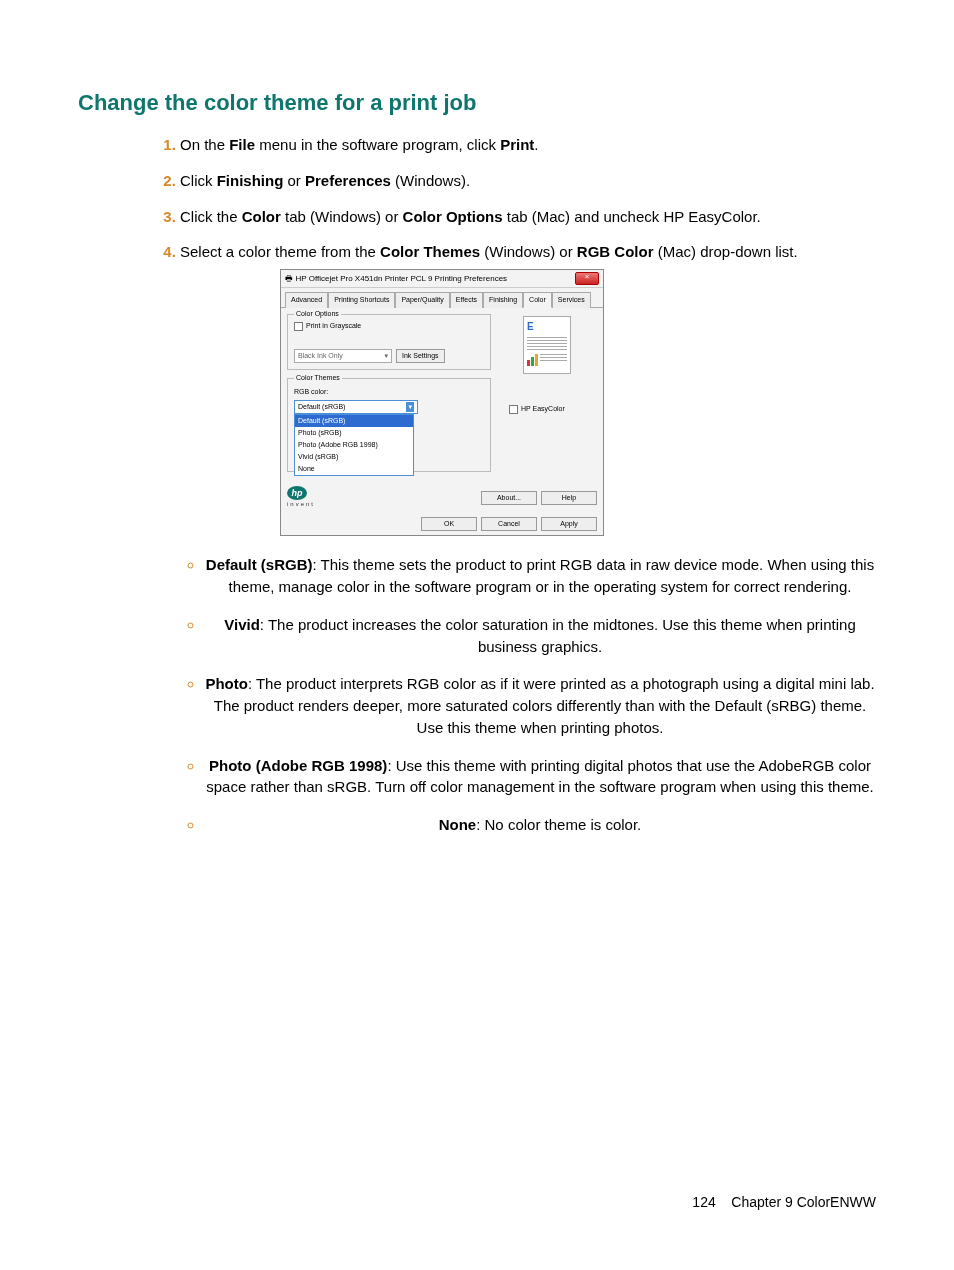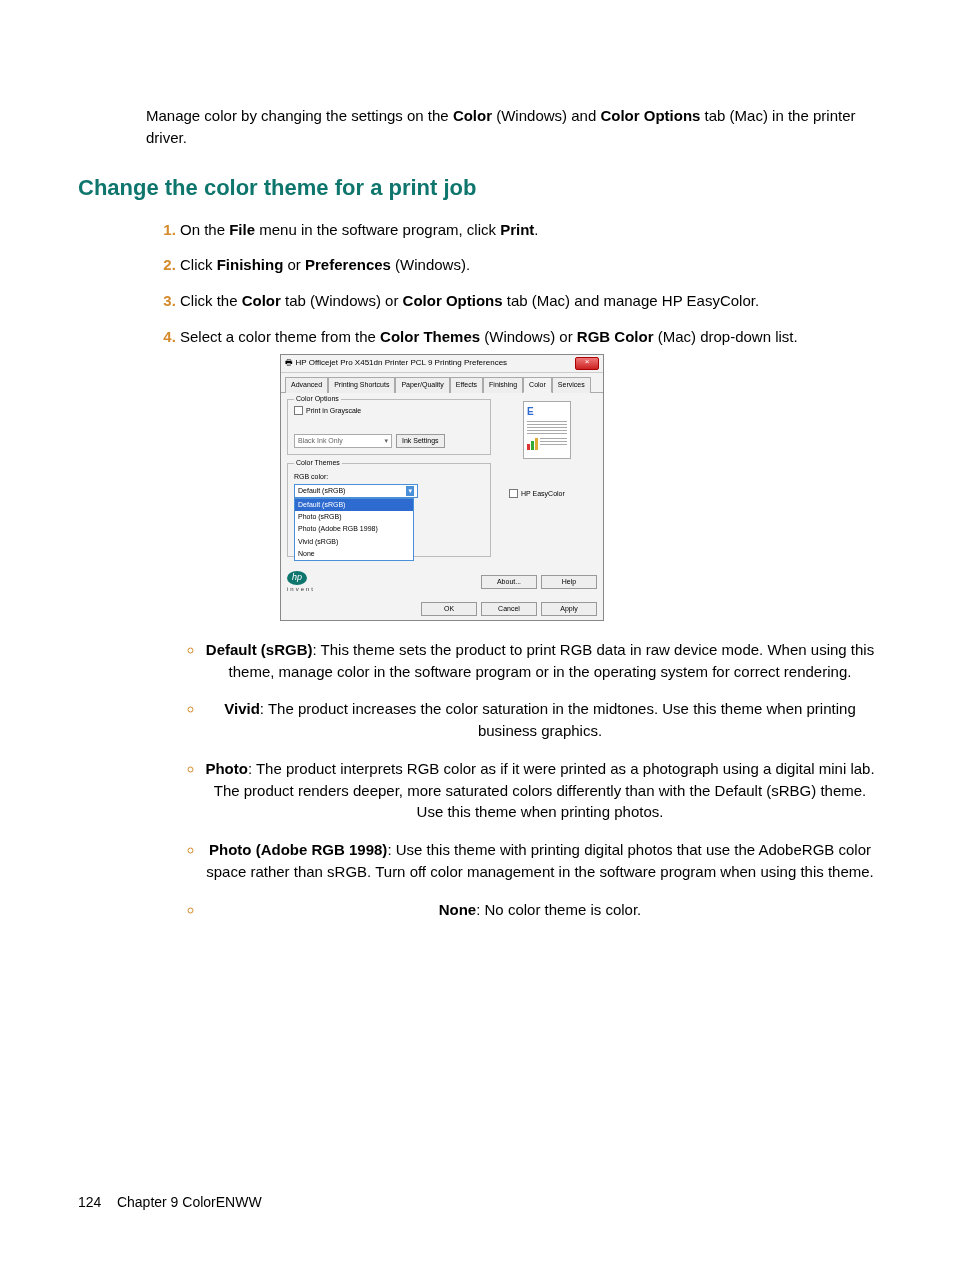--- a/index.html
+++ b/index.html
@@ -62,21 +62,21 @@
     line-height: 1.45;
   }
   b { font-weight: bold; }
   .footer {
     position: absolute;
     left: 78px;
     right: 78px;
     bottom: 60px;
     font-size: 14px;
     display: flex;
-    justify-content: flex-start;
+    justify-content: flex-end;
   }
 
   
   .dialog {
     width: 322px;
     margin: 6px 0 18px 100px;
     border: 1px solid #888;
     background: #f3f3f3;
     font-size: 8px;
     font-family: Tahoma, Arial, sans-serif;
@@ -178,51 +178,48 @@
     display:flex; flex-direction:column; gap:2px;
   }
   .pv-letter { color:#2e6bd0; font-weight:bold; font-size:10px; align-self:flex-start; }
   .pv-line { height:1px; background:#aaa; width:100%; }
   .pv-bottom { display:flex; gap:2px; margin-top:2px; }
   .pv-bars { display:flex; gap:1px; align-items:flex-end; }
   .pv-bar { width:3px; }
   .easy-row { display:flex; align-items:center; gap:3px; font-size:7px; justify-content:flex-start; margin-left:12px; }
   .hp-logo {
     width:20px; height:14px; background:#0f766e; border-radius:50%;
-    color:#fff; font-style:italic; font-weight:normal; font-size:9px;
+    color:#fff; font-style:italic; font-weight:bold; font-size:9px;
     display:flex; align-items:center; justify-content:center;
   }
   .dialog-footer-row {
     display:flex; justify-content:flex-end; gap:4px; padding:4px 6px;
     border-top: none;
   }
   .about-row { display:flex; justify-content:space-between; align-items:center; padding:0 6px 4px 6px; }
   .right-btns { display:flex; gap:4px; }
   .invent { font-size:6px; color:#333; letter-spacing:2px; }
 </style>
 </head>
 <body>
 
 <div class="page">
 
-  <p class="intro">
-    <span>Manage color by changing the settings on the </span><b>Color</b><span> (Windows) and </span><b>Color Options</b><span> tab (Mac) in the printer driver.</span>
-  </p>
 
   <h2 class="sub-heading">Change the color theme for a print job</h2>
 
   <ol class="numbered">
     <li>
       <span>On the </span><b>File</b><span> menu in the software program, click </span><b>Print</b><span>.</span>
     </li>
     <li>
       <span>Click </span><b>Finishing</b><span> or </span><b>Preferences</b><span> (Windows).</span>
     </li>
     <li>
-      <span>Click the </span><b>Color</b><span> tab (Windows) or </span><b>Color Options</b><span> tab (Mac) and manage HP EasyColor.</span>
+      <span>Click the </span><b>Color</b><span> tab (Windows) or </span><b>Color Options</b><span> tab (Mac) and uncheck HP EasyColor.</span>
     </li>
     <li>
       <span>Select a color theme from the </span><b>Color Themes</b><span> (Windows) or </span><b>RGB Color</b><span> (Mac) drop-down list.</span>
 
       
       <div class="dialog">
         <div class="dialog-titlebar">
           <div class="dialog-title">
             <span>🖶</span>
             <span>HP Officejet Pro X451dn Printer PCL 9 Printing Preferences</span>

